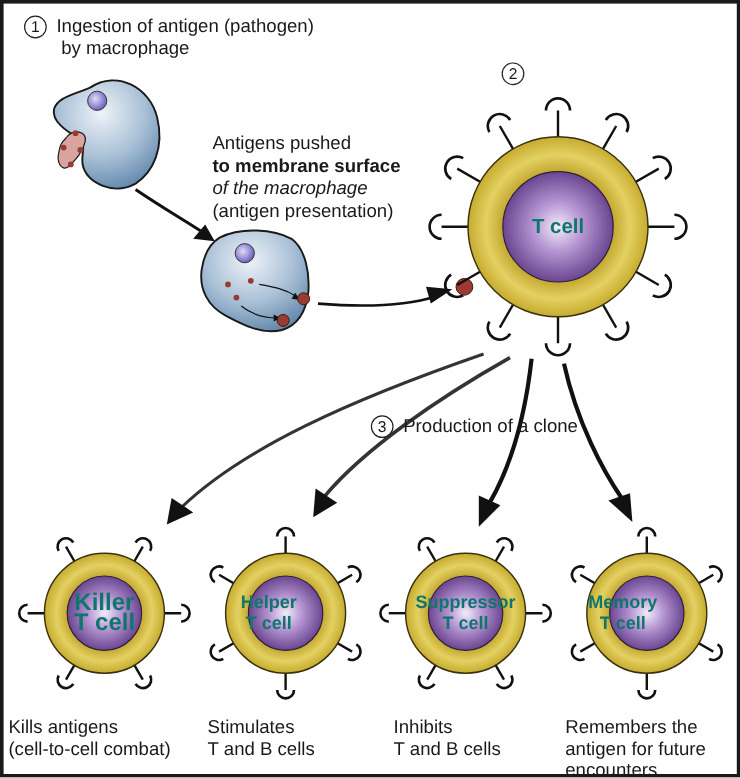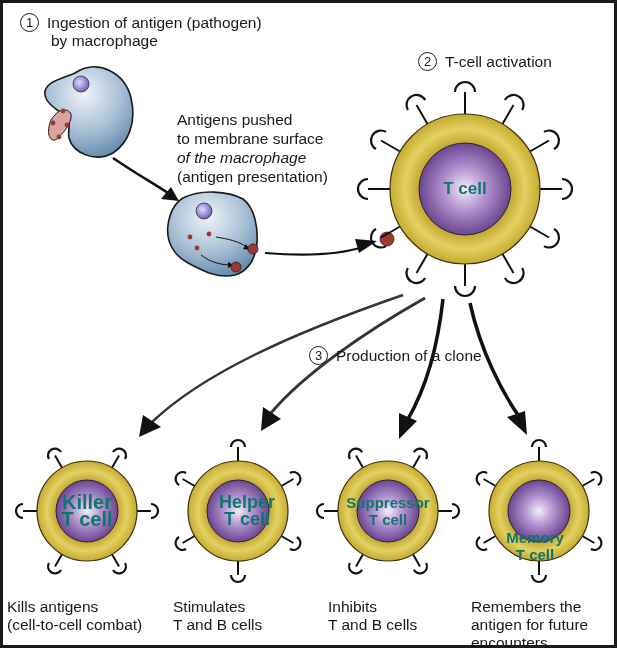--- a/index.html
+++ b/index.html
@@ -268,49 +268,48 @@
     </g>
   </svg>
 
   <div class="lbl step" style="left:17px; top:10px;">
     <span class="badge">1</span>
     <span>Ingestion of antigen (pathogen)</span>
   </div>
   <div class="lbl" style="left:48px; top:29px;">by macrophage</div>
 
   <div class="lbl" style="left:174px; top:108px;">Antigens pushed</div>
-  <div class="lbl" style="left:174px; top:127px;">to membrane surface</div>
+  <div class="lbl" style="left:174px; top:127px;font-weight:bold;">to membrane surface</div>
   <div class="lbl" style="left:174px; top:146px;font-style:italic;">of the macrophage</div>
   <div class="lbl" style="left:174px; top:165px;">(antigen presentation)</div>
 
   <div class="lbl step" style="left:415px; top:49px;">
     <span class="badge">2</span>
-    <span>T-cell activation</span>
   </div>
 
   <div class="lbl step" style="left:306px; top:343px;">
     <span class="badge">3</span>
     <span>Production of a clone</span>
   </div>
 
   <div class="cell-text" style="left:462px; top:186px; font-size:17px;">T cell</div>
 
   <div class="cell-text" style="left:84px; top:508px; font-size:20px; line-height:17px;text-align:center;">
     <div>Killer</div>
     <div>T cell</div>
   </div>
-  <div class="cell-text" style="left:244px; top:508px; font-size:18px; line-height:17px;">
+  <div class="cell-text" style="left:221px; top:508px; font-size:15px; line-height:17px;">
     <div>Helper</div>
     <div>T cell</div>
   </div>
   <div class="cell-text" style="left:385px; top:508px; font-size:15px; line-height:17px;">
     <div>Suppressor</div>
     <div>T cell</div>
   </div>
-  <div class="cell-text" style="left:532px; top:508px; font-size:15px; line-height:17px;margin-top:35px;">
+  <div class="cell-text" style="left:516px; top:508px; font-size:15px; line-height:17px;">
     <div>Memory</div>
     <div>T cell</div>
   </div>
 
   <div class="caption" style="left:4px; top:595px; width:160px;">
     <div>Kills antigens</div>
     <div>(cell-to-cell combat)</div>
   </div>
   <div class="caption" style="left:170px; top:595px; width:130px;">
     <div>Stimulates</div>

